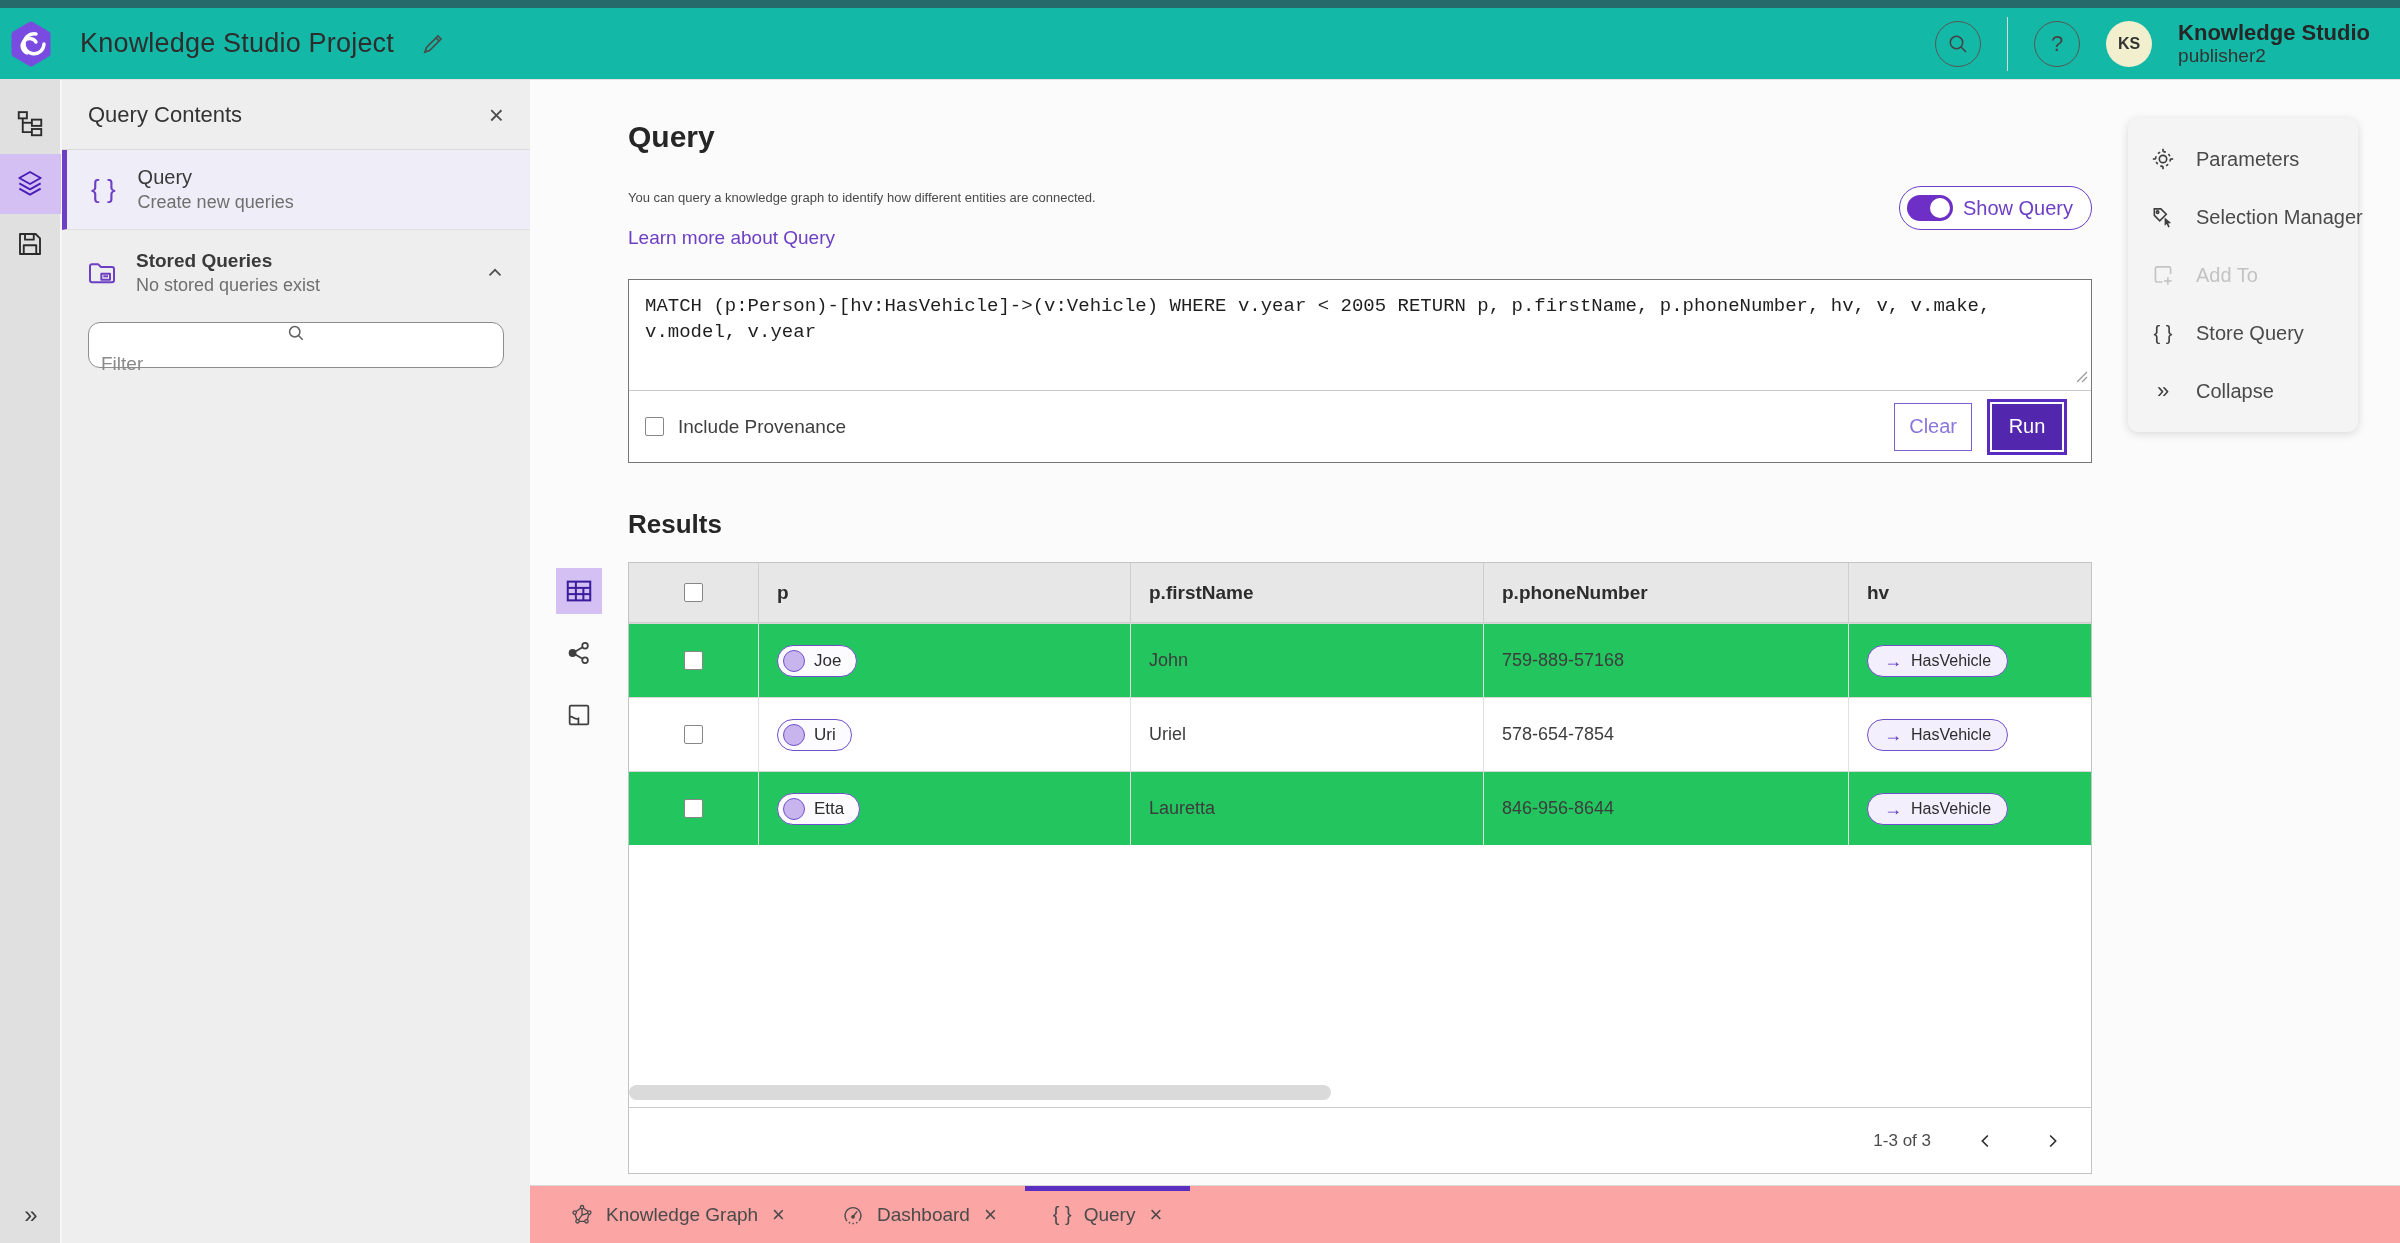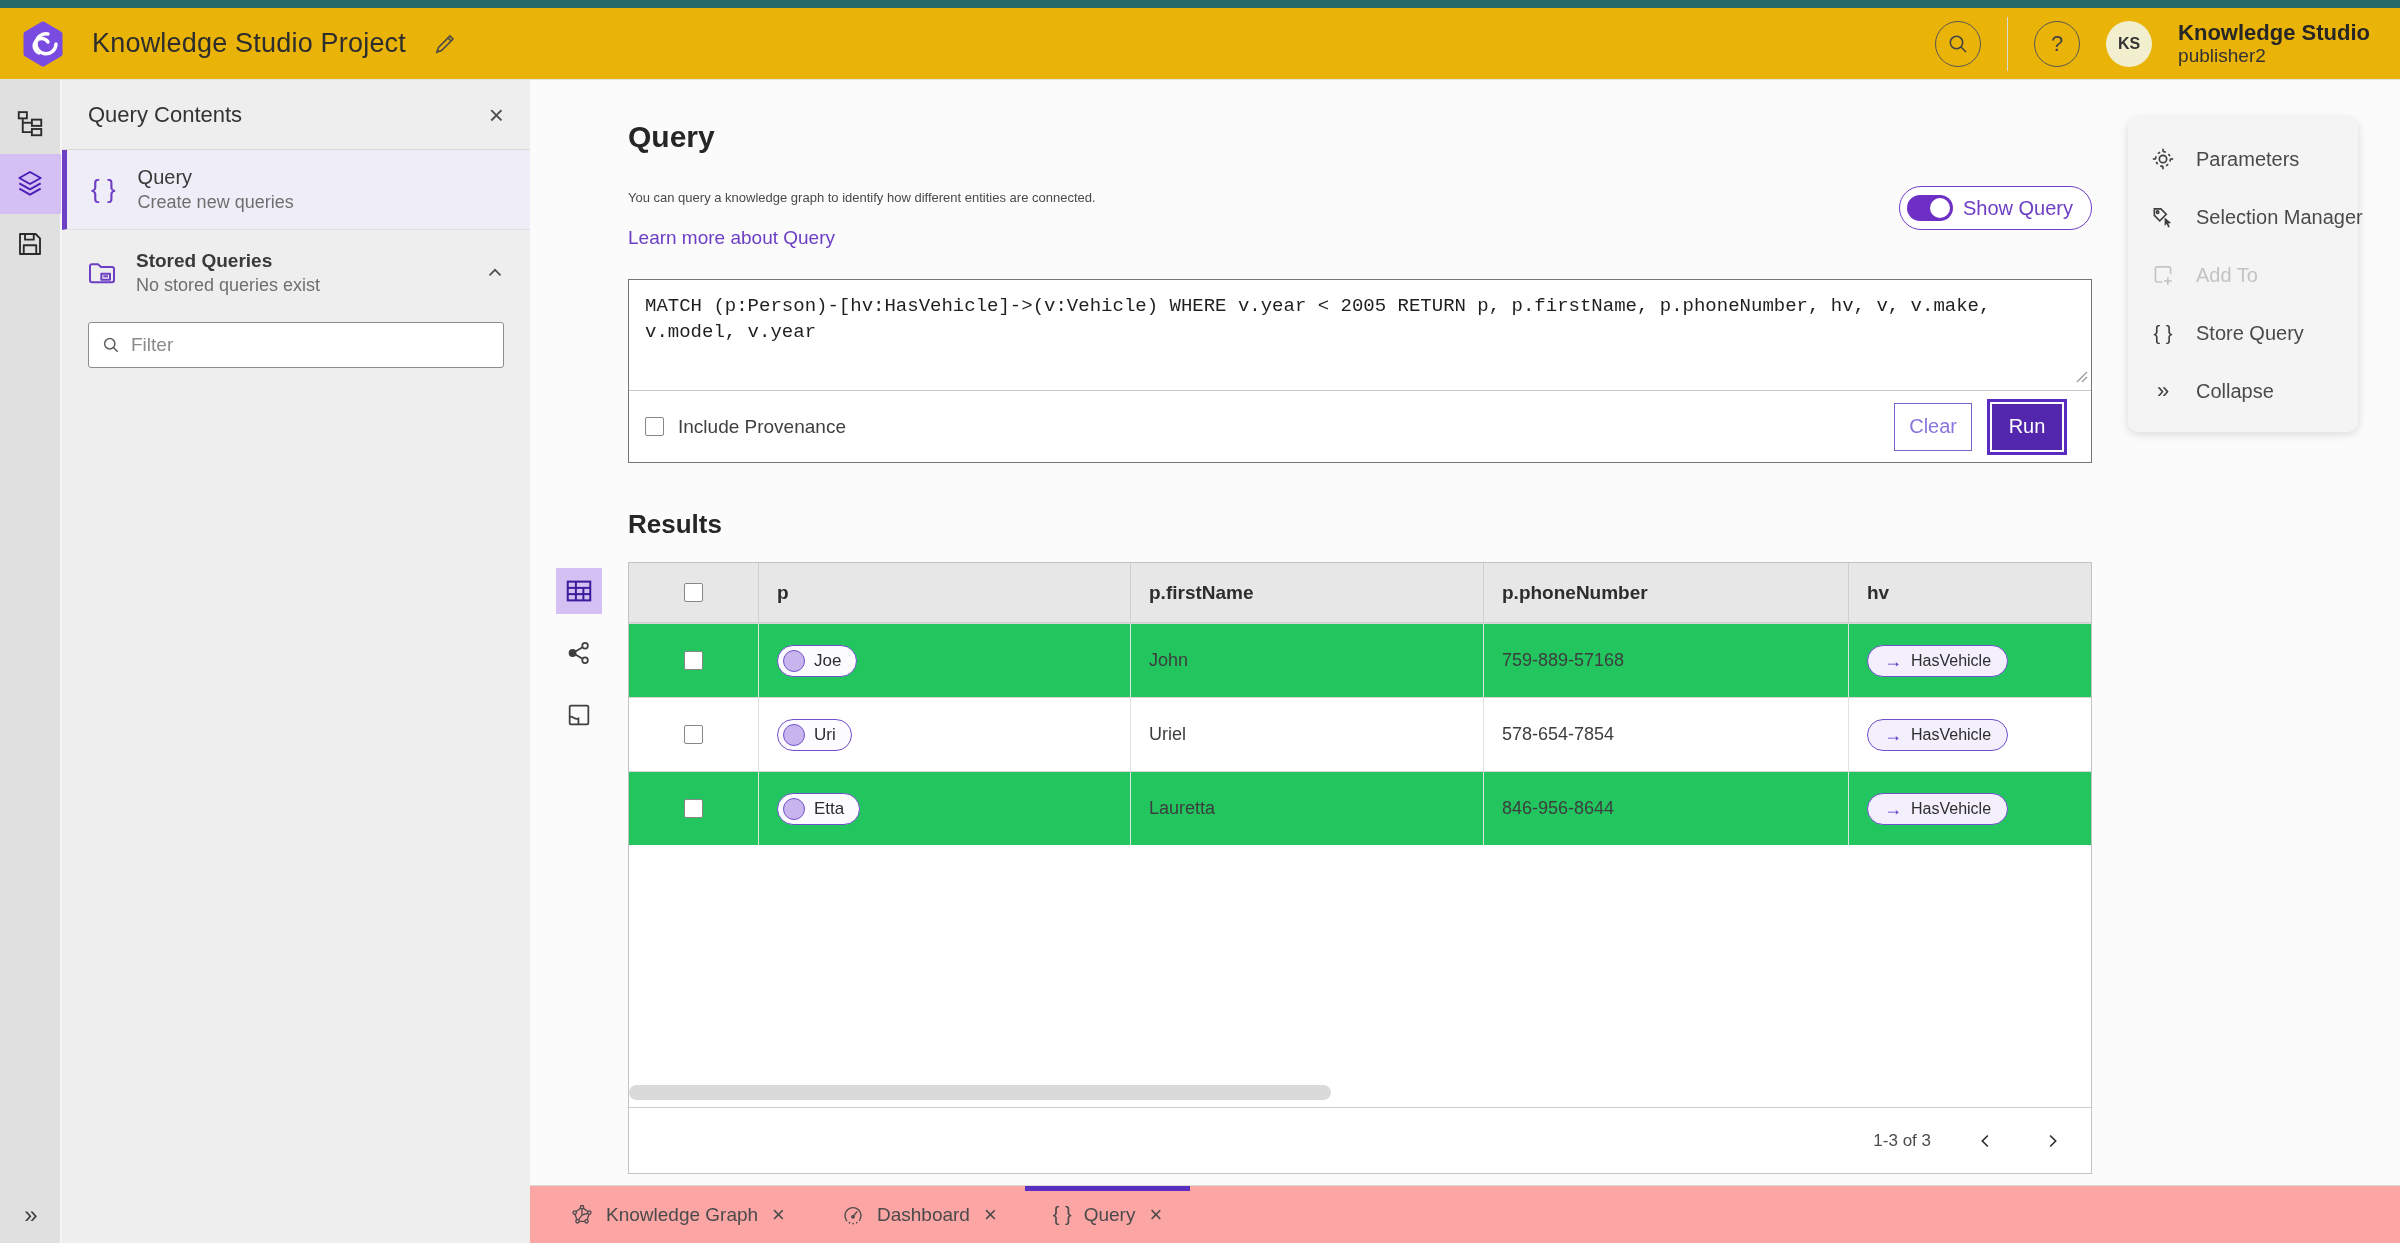--- a/index.html
+++ b/index.html
@@ -2,21 +2,21 @@
 <html><head>
 <meta charset="utf-8">
 <style>
   * { box-sizing: border-box; margin: 0; padding: 0; }
   html,body { background:#ffffff; }
   body { font-family: "Liberation Sans", "DejaVu Sans", sans-serif; color:#2b2b2b; }
   .page { position:relative; width:2400px; height:1243px; overflow:hidden; background:#fbfbfb; }
 
   
   .top-strip { height:8px; background:#266a6c; }
-  .appbar { height:72px; background:#eab308; display:flex; align-items:center; justify-content:space-between; padding:0 30px 0 20px; border-bottom:1px solid #e2e2e2; }
+  .appbar { height:72px; background:#14b8a6; display:flex; align-items:center; justify-content:space-between; padding:0 30px 0 8px; border-bottom:1px solid #e2e2e2; }
   .appbar-left { display:flex; align-items:center; gap:26px; }
   .logo { width:46px; height:46px; display:flex; align-items:center; justify-content:center; cursor:pointer; }
   .app-title { font-size:27px; color:#2d2d2d; letter-spacing:.2px; }
   .edit-ic { color:#4a4a4a; display:flex; cursor:pointer; }
   .appbar-right { display:flex; align-items:center; gap:26px; }
   .circle-btn { width:46px; height:46px; border-radius:50%; border:1.5px solid #565656; background:transparent; display:flex; align-items:center; justify-content:center; color:#444; font-size:22px; cursor:pointer; }
   .vdiv { width:1px; height:54px; background:#d9d9d9; }
   .avatar { width:46px; height:46px; border-radius:50%; background:#f2efce; display:flex; align-items:center; justify-content:center; font-size:16px; font-weight:700; color:#333; cursor:pointer; }
   .user-block { line-height:1.15; }
   .user-block .product { font-size:22px; font-weight:700; color:#262626; }
@@ -35,21 +35,21 @@
   .panel-close { font-size:26px; color:#4f4f4f; background:none; border:none; cursor:pointer; line-height:1; }
   .qc-item { display:flex; align-items:center; gap:22px; padding:16px 24px; background:#efedf7; border-left:5px solid #6d3fc4; border-bottom:1px solid #e0e0e0; cursor:pointer; }
   .qc-item .braces { font-size:26px; color:#6d3fc4; font-weight:400; }
   .qc-item-title { font-size:20px; color:#3a3a3a; }
   .qc-item-sub { font-size:18px; color:#6f6f6f; margin-top:3px; }
   .stored-row { display:flex; align-items:center; gap:18px; padding:20px 24px 10px 24px; cursor:pointer; }
   .stored-ic { color:#6d3fc4; display:flex; }
   .stored-title { font-size:19px; font-weight:700; color:#3a3a3a; }
   .stored-sub { font-size:18px; color:#6f6f6f; margin-top:3px; }
   .stored-chevron { margin-left:auto; color:#4f4f4f; display:flex; cursor:pointer; }
-  .filter-wrap { margin:16px 26px 0 26px; height:46px; background:#fff; border:1px solid #8d8d8d; border-radius:3px; display:flex; align-items:center; padding:0 12px; gap:10px; }
+  .filter-wrap { margin:16px 26px 0 26px; height:46px; background:#fff; border:1px solid #8d8d8d; border-radius:12px; display:flex; align-items:center; padding:0 12px; gap:10px;flex-direction:column; }
   .filter-wrap svg { color:#5f5f5f; flex:none; }
   .filter-input { border:none; outline:none; font-size:19px; color:#333; width:100%; background:transparent; font-family:inherit; }
   .filter-input::placeholder { color:#8a8a8a; }
 
   .main-col { flex:1; display:flex; flex-direction:column; position:relative; background:#fbfbfb; }
   .main-scroll { flex:1; position:relative; overflow:hidden; }
   .content { width:1464px; margin-left:98px; position:relative; }
 
   .h1 { margin-top:40px; font-size:30px; font-weight:700; color:#262626; }
   .desc { margin-top:36px; font-size:13px; color:#4a4a4a; }

